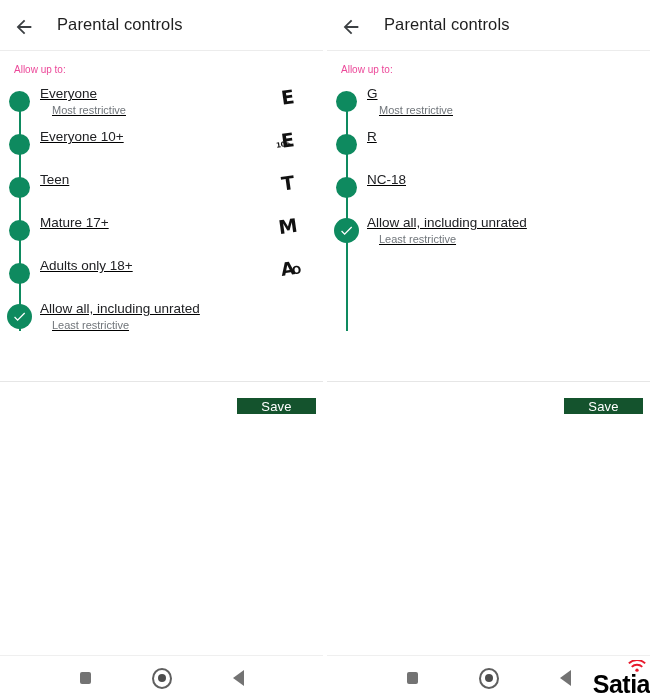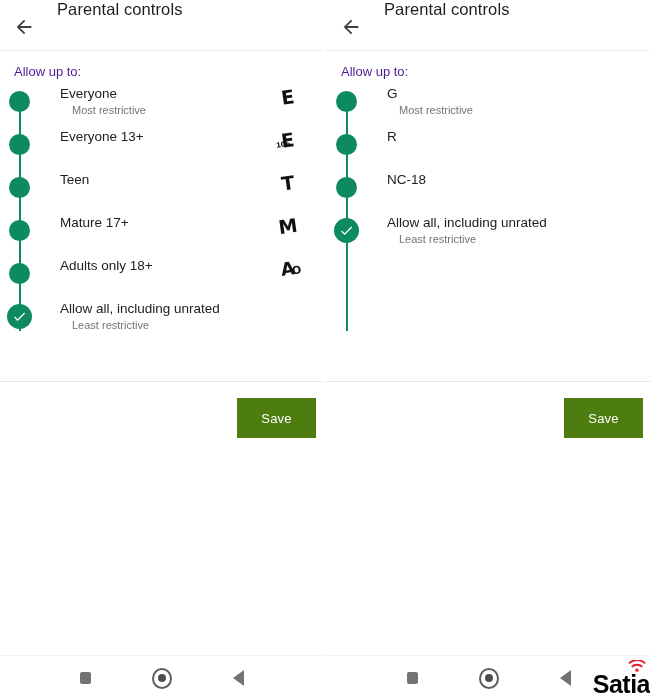--- a/index.html
+++ b/index.html
@@ -56,41 +56,41 @@
     left: 13px;
     top: 16px;
     width: 22px;
     height: 22px;
     cursor: pointer;
   }
   .back-arrow svg { display: block; }
   .appbar-title {
     position: absolute;
     left: 57px;
-    top: 0;
+    top: 15px;
     font-size: 16.5px;
     color: #1f1f1f;
     font-weight: 500;
     letter-spacing: 0.1px;
     white-space: nowrap;
   }
 
   
   .sheet {
     position: relative;
     height: 330px;
     background: #ffffff;
     border-bottom: 1px solid #e6e6e6;
   }
   .allow-label {
     position: absolute;
     left: 14px;
     top: 13px;
-    font-size: 13px;
-    color: #4c1d95;
+    font-size: 10px;
+    color: #ec4899;
   }
 
   
   .timeline {
     position: absolute;
     left: 0;
     top: 36px;
     width: 100%;
   }
   .track {
@@ -123,22 +123,23 @@
     left: 7px;
     top: 2px;
     display: flex;
     align-items: center;
     justify-content: center;
   }
   .dot.check svg { display: block; }
 
   .row-text {
     position: absolute;
-    left: 60px;
+    left: 40px;
     top: -2px;
+    text-decoration: underline;
   }
   .row-title {
     font-size: 13.5px;
     color: #202124;
     line-height: 18px;
   }
   .row-sub {
     font-size: 11px;
     color: #70757a;
     line-height: 15px;
@@ -184,22 +185,22 @@
   .footer {
     position: relative;
     height: 58px;
     background: #ffffff;
   }
   .save-btn {
     position: absolute;
     top: 16px;
     right: 7px;
     width: 79px;
-    height: 40px;
-    background: #4d7c0f;
+    height: 16px;
+    background: #14532d;
     color: #ffffff;
     border: none;
     font-size: 13px;
     font-family: "Liberation Sans", sans-serif;
     letter-spacing: 0.2px;
     cursor: pointer;
   }
 
   
   .navbar {
@@ -304,21 +305,21 @@
             <div class="row-sub">Most restrictive</div>
           </div>
           <div class="badge">
             <span>E</span>
           </div>
         </div>
 
         <div class="row">
           <div class="dot"></div>
           <div class="row-text">
-            <div class="row-title">Everyone 13+</div>
+            <div class="row-title">Everyone 10+</div>
             <div class="row-sub"></div>
           </div>
           <div class="badge">
             <span>E</span>
             <span class="sub10">10+</span>
           </div>
         </div>
 
         <div class="row">
           <div class="dot"></div>

